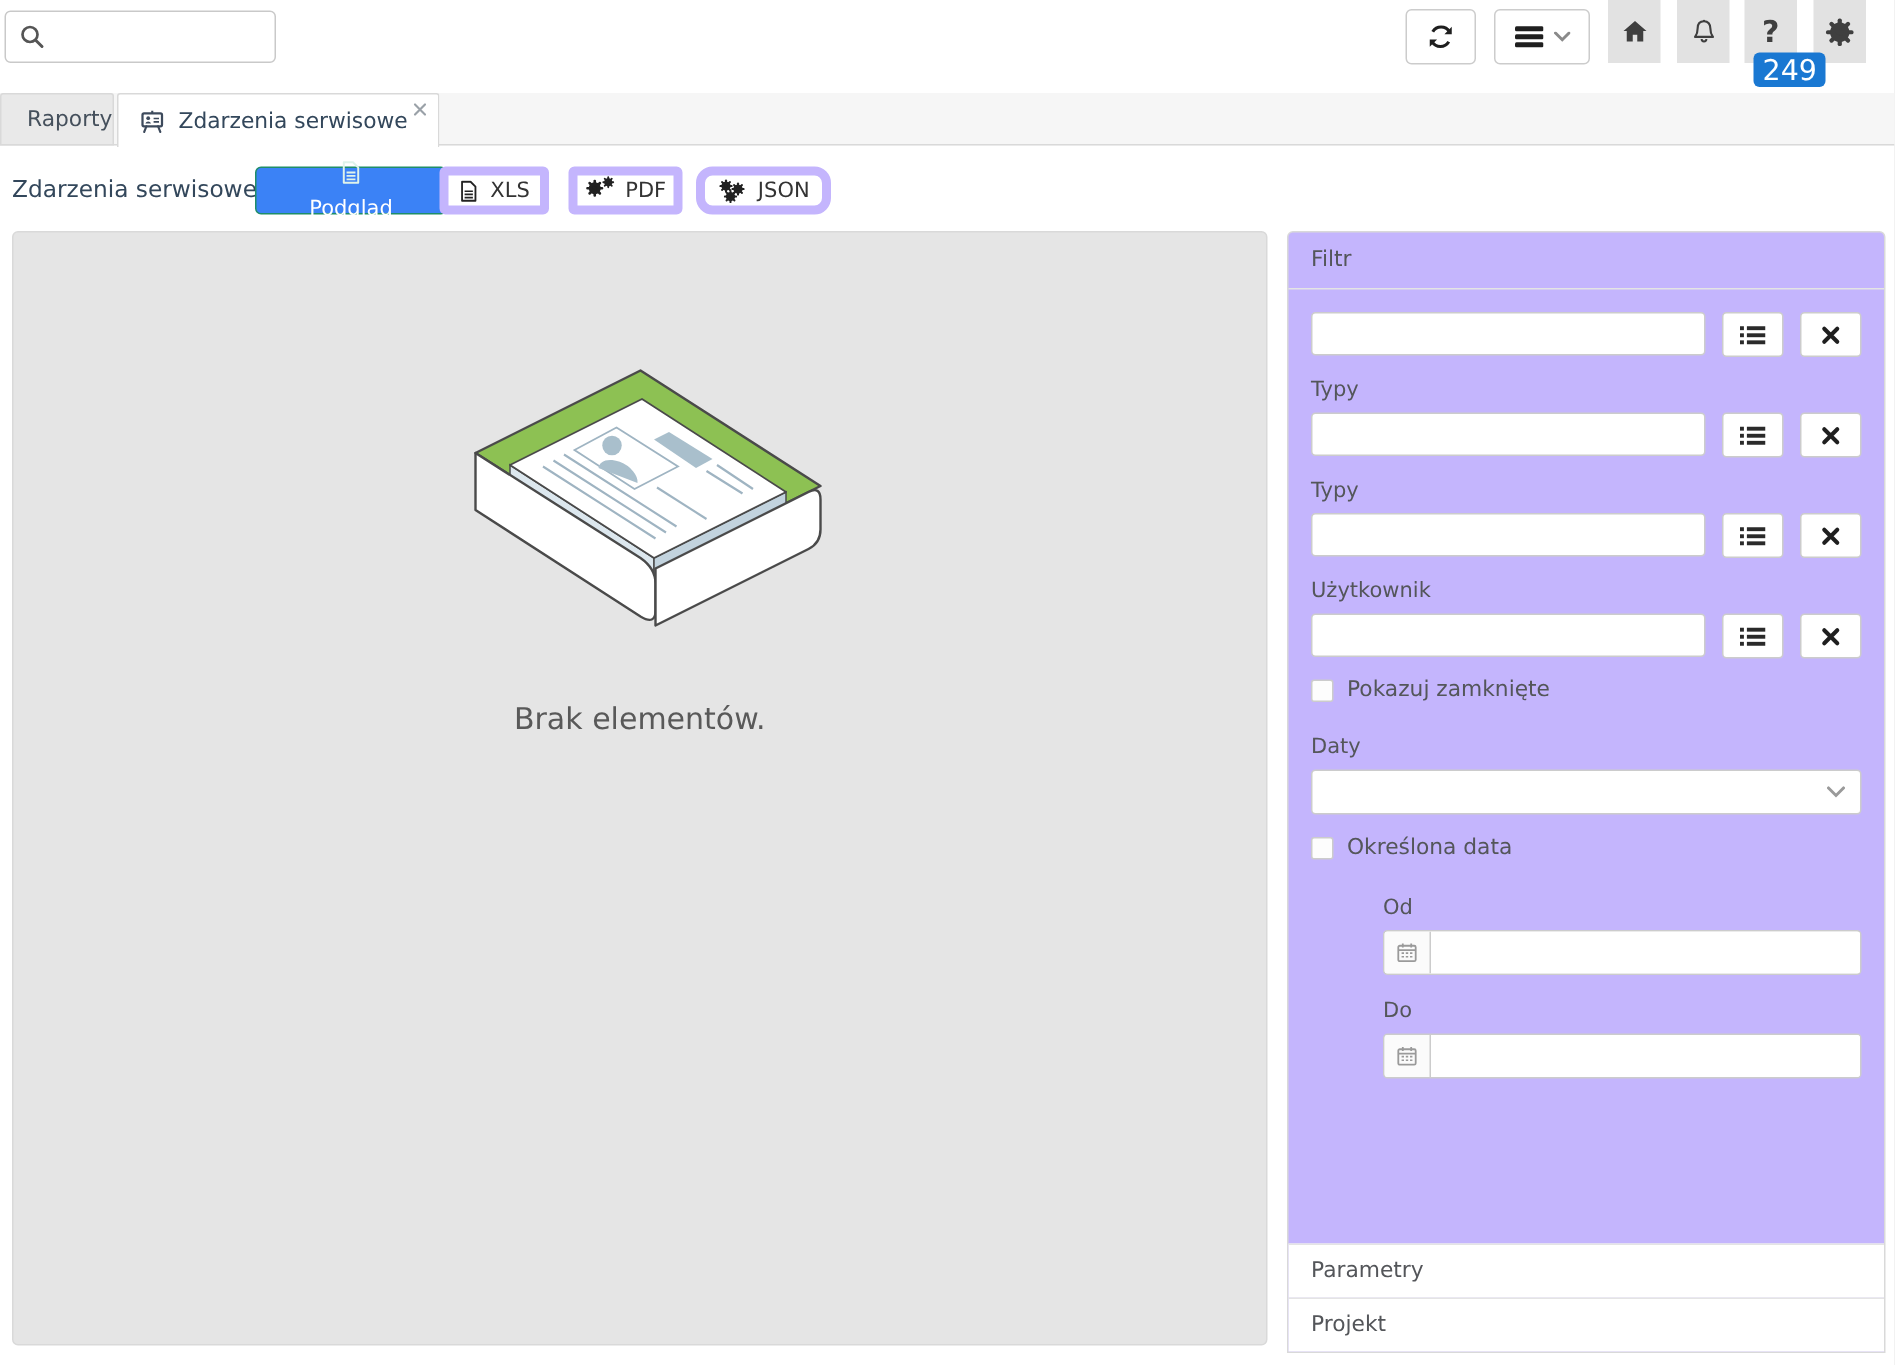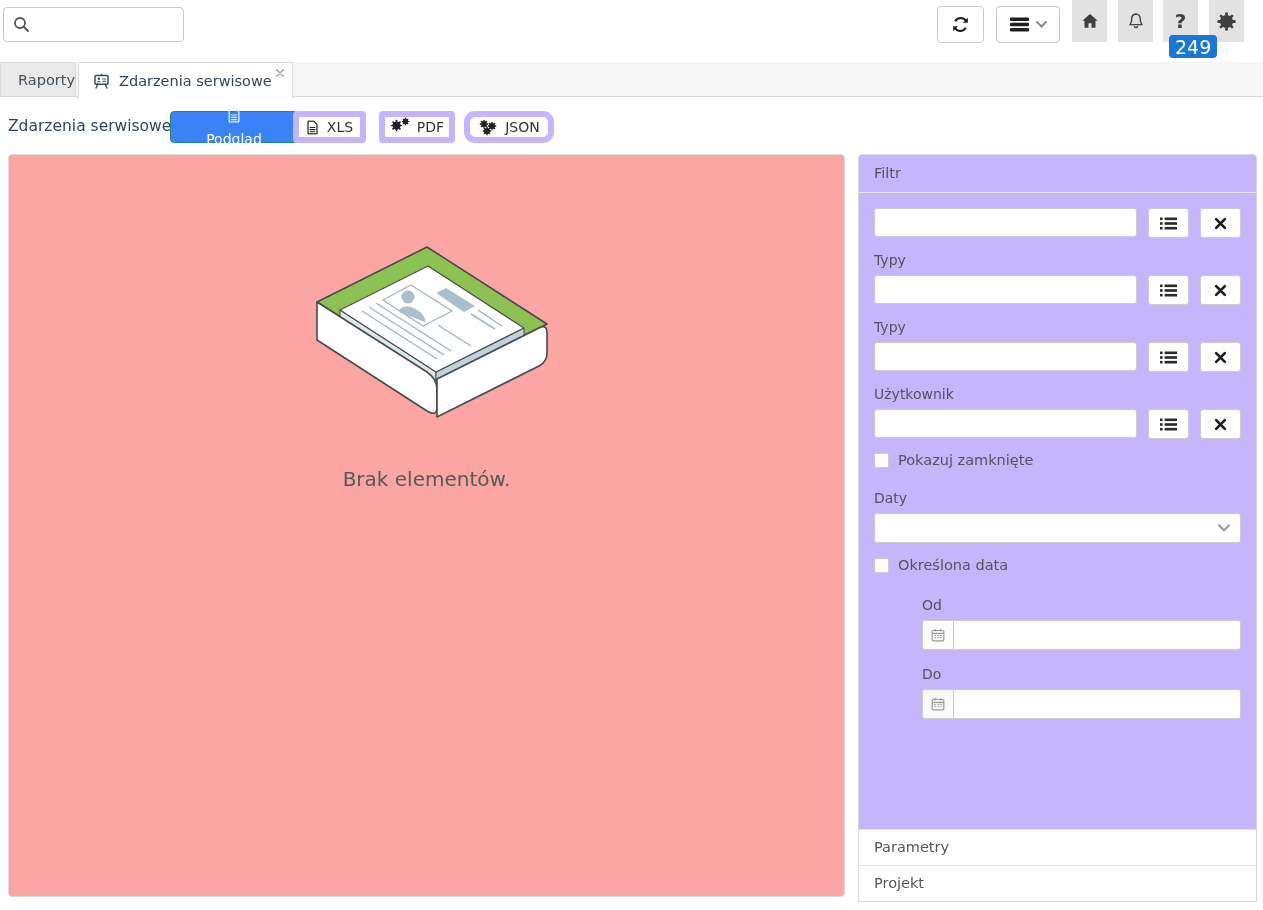--- a/index.html
+++ b/index.html
@@ -70,21 +70,21 @@
     position:absolute; top:111px; height:32px; border-radius:4px; cursor:pointer;
     display:flex; align-items:center; justify-content:center; gap:8px; font-size:14px;
   }
   .tbtn-green{ left:170px; width:128px; background:#3b82f6; border:1px solid #1f8e68; color:#fff;flex-direction:column; }
   .tbtn-white{ background:#fff; border:6px solid #c4b5fd; color:#333; }
   .tbtn-xls{ left:293px; width:73px; } .tbtn-pdf{ left:379px; width:76px; } .tbtn-json{ left:464px; width:90px;border-radius:11px; }
 
   
   .main-box{
     position:absolute; left:8px; top:154px; width:837px; height:743px;
-    background:#fca5a5; border:1px solid #d9d9d9; border-radius:4px;
+    background:#e5e5e5; border:1px solid #d9d9d9; border-radius:4px;
   }
   .empty-state{ position:absolute; left:50%; top:78px; transform:translateX(-50%); text-align:center; }
   .empty-msg{ margin-top:34px; font-size:20px; color:#595959; }
 
   
   .panel{
     position:absolute; left:858px; top:154px; width:399px; height:748px;
     border:1px solid #d9d9d9; border-radius:4px 4px 0 0; background:#c4b5fd;
   }
   .panel-header{

